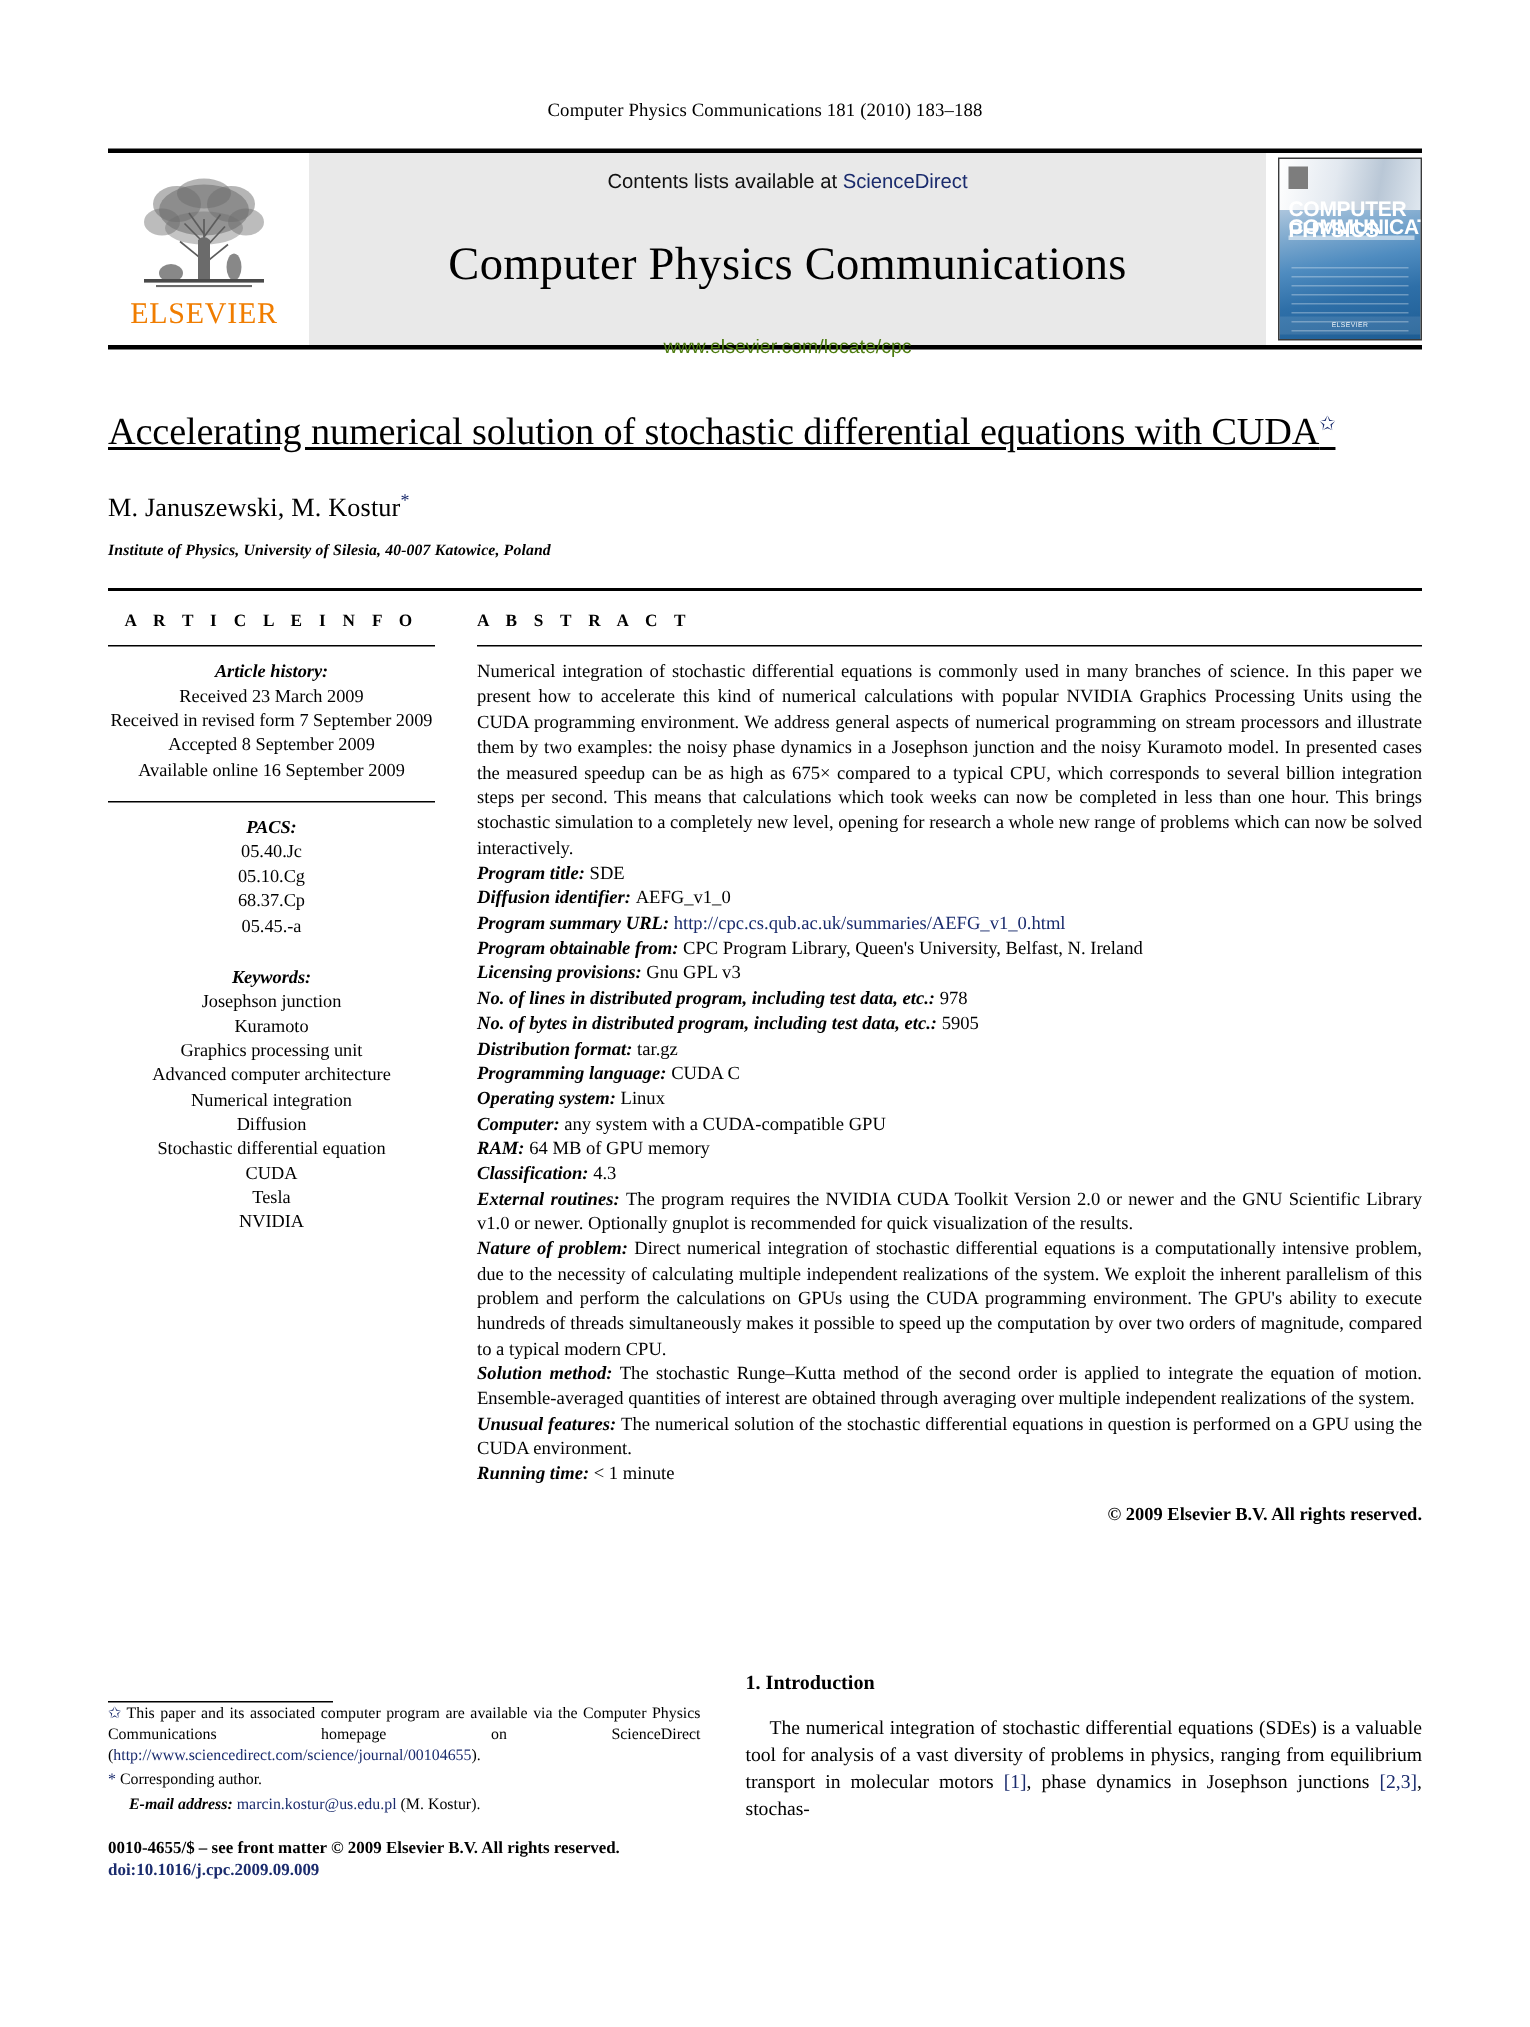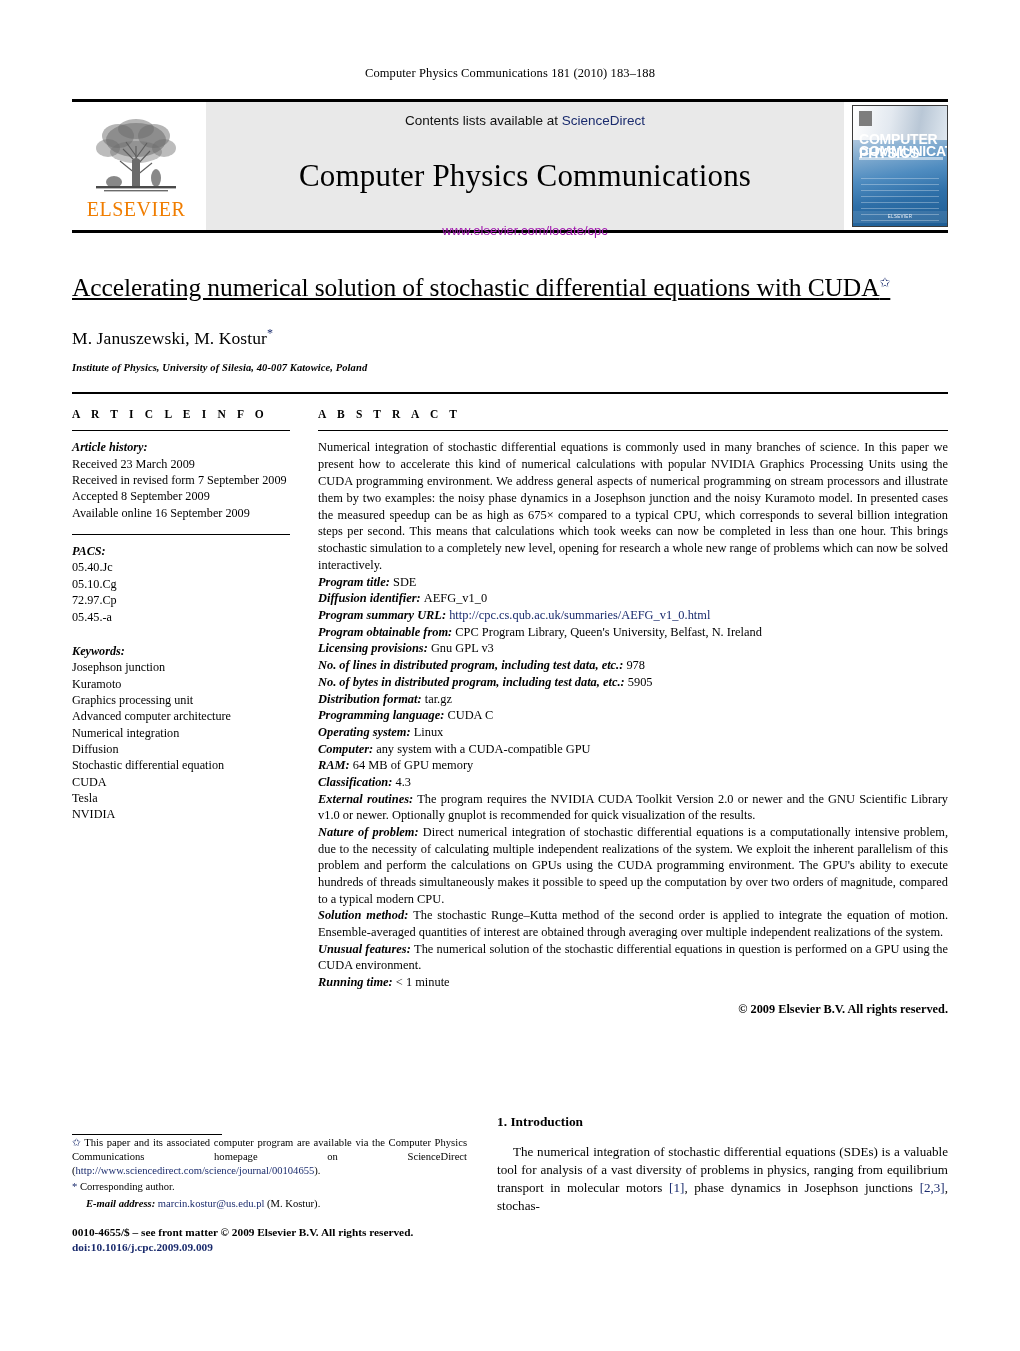--- a/index.html
+++ b/index.html
@@ -84,21 +84,21 @@
   .journal-title {
     font-family: Liberation Serif, serif;
     font-size: 31px;
     letter-spacing: 0.2px;
     color: #000;
     line-height: 1;
   }
   .journal-url {
     font-family: "Liberation Sans", sans-serif;
     font-size: 13px;
-    color: #a21caf;
+    color: #4d7c0f;
   }
   .cover-thumb {
     width: 96px;
     flex: 0 0 96px;
     margin: 3px 0;
     position: relative;
     border: 1px solid #3a3a3a;
     box-sizing: border-box;
     background: linear-gradient(170deg,#dfe6ef 0%, #cfdae8 14%, #8fb4d4 34%, #4f8cc0 56%, #2e6fa8 74%, #1d5c93 100%);
     overflow: hidden;
@@ -172,20 +172,21 @@
     margin-top: 19px;
   }
   .two-col {
     display: flex;
     padding-top: 14px;
   }
   .col-left {
     flex: 0 0 246px;
     padding-right: 28px;
     box-sizing: border-box;
+    text-align: center;
   }
   .col-right {
     flex: 1 1 auto;
   }
   .section-head {
     font-family: "Liberation Serif", serif;
     font-size: 11.5px;
     font-weight: bold;
     letter-spacing: 4.2px;
   }
@@ -363,21 +364,21 @@
         <div>Accepted 8 September 2009</div>
         <div>Available online 16 September 2009</div>
       </div>
 
       <div class="info-sep"></div>
 
       <div class="info-group">
         <div class="info-label">PACS:</div>
         <div>05.40.Jc</div>
         <div>05.10.Cg</div>
-        <div>72.97.Cp</div>
+        <div>68.37.Cp</div>
         <div>05.45.-a</div>
       </div>
 
       <div class="keywords info-group">
         <div class="kw-title">Keywords:</div>
         <div>Josephson junction</div>
         <div>Kuramoto</div>
         <div>Graphics processing unit</div>
         <div>Advanced computer architecture</div>
         <div>Numerical integration</div>

